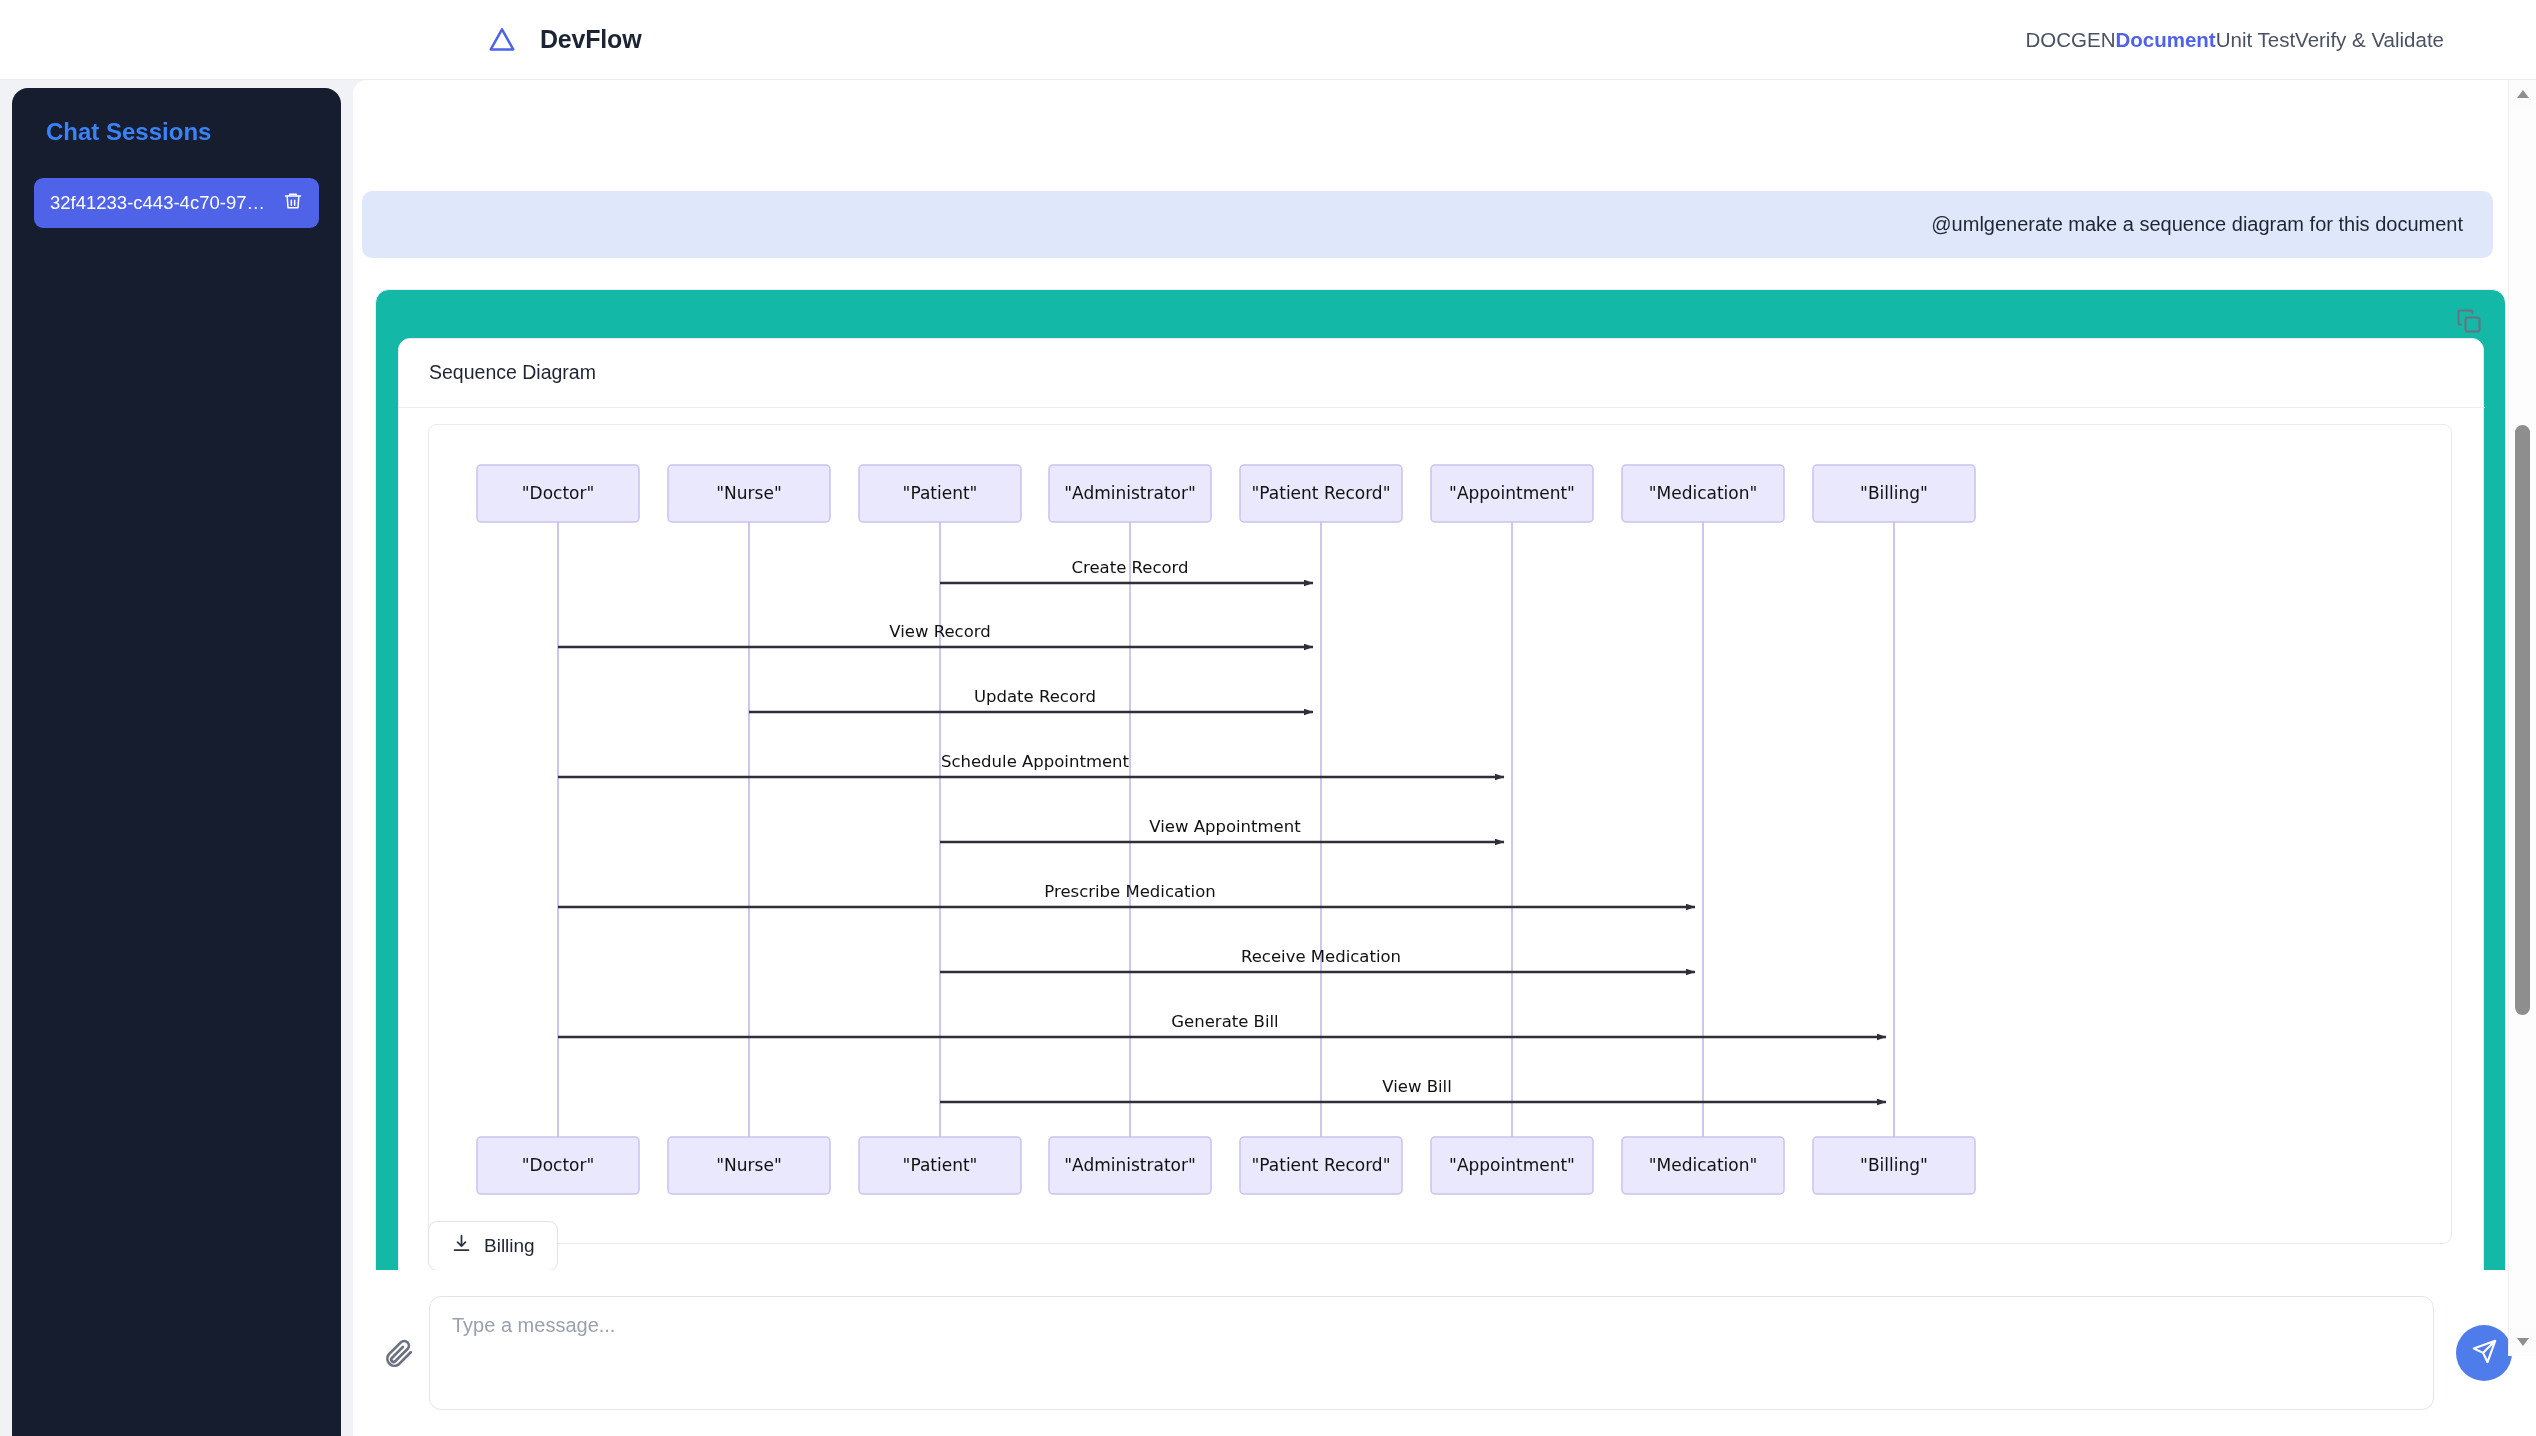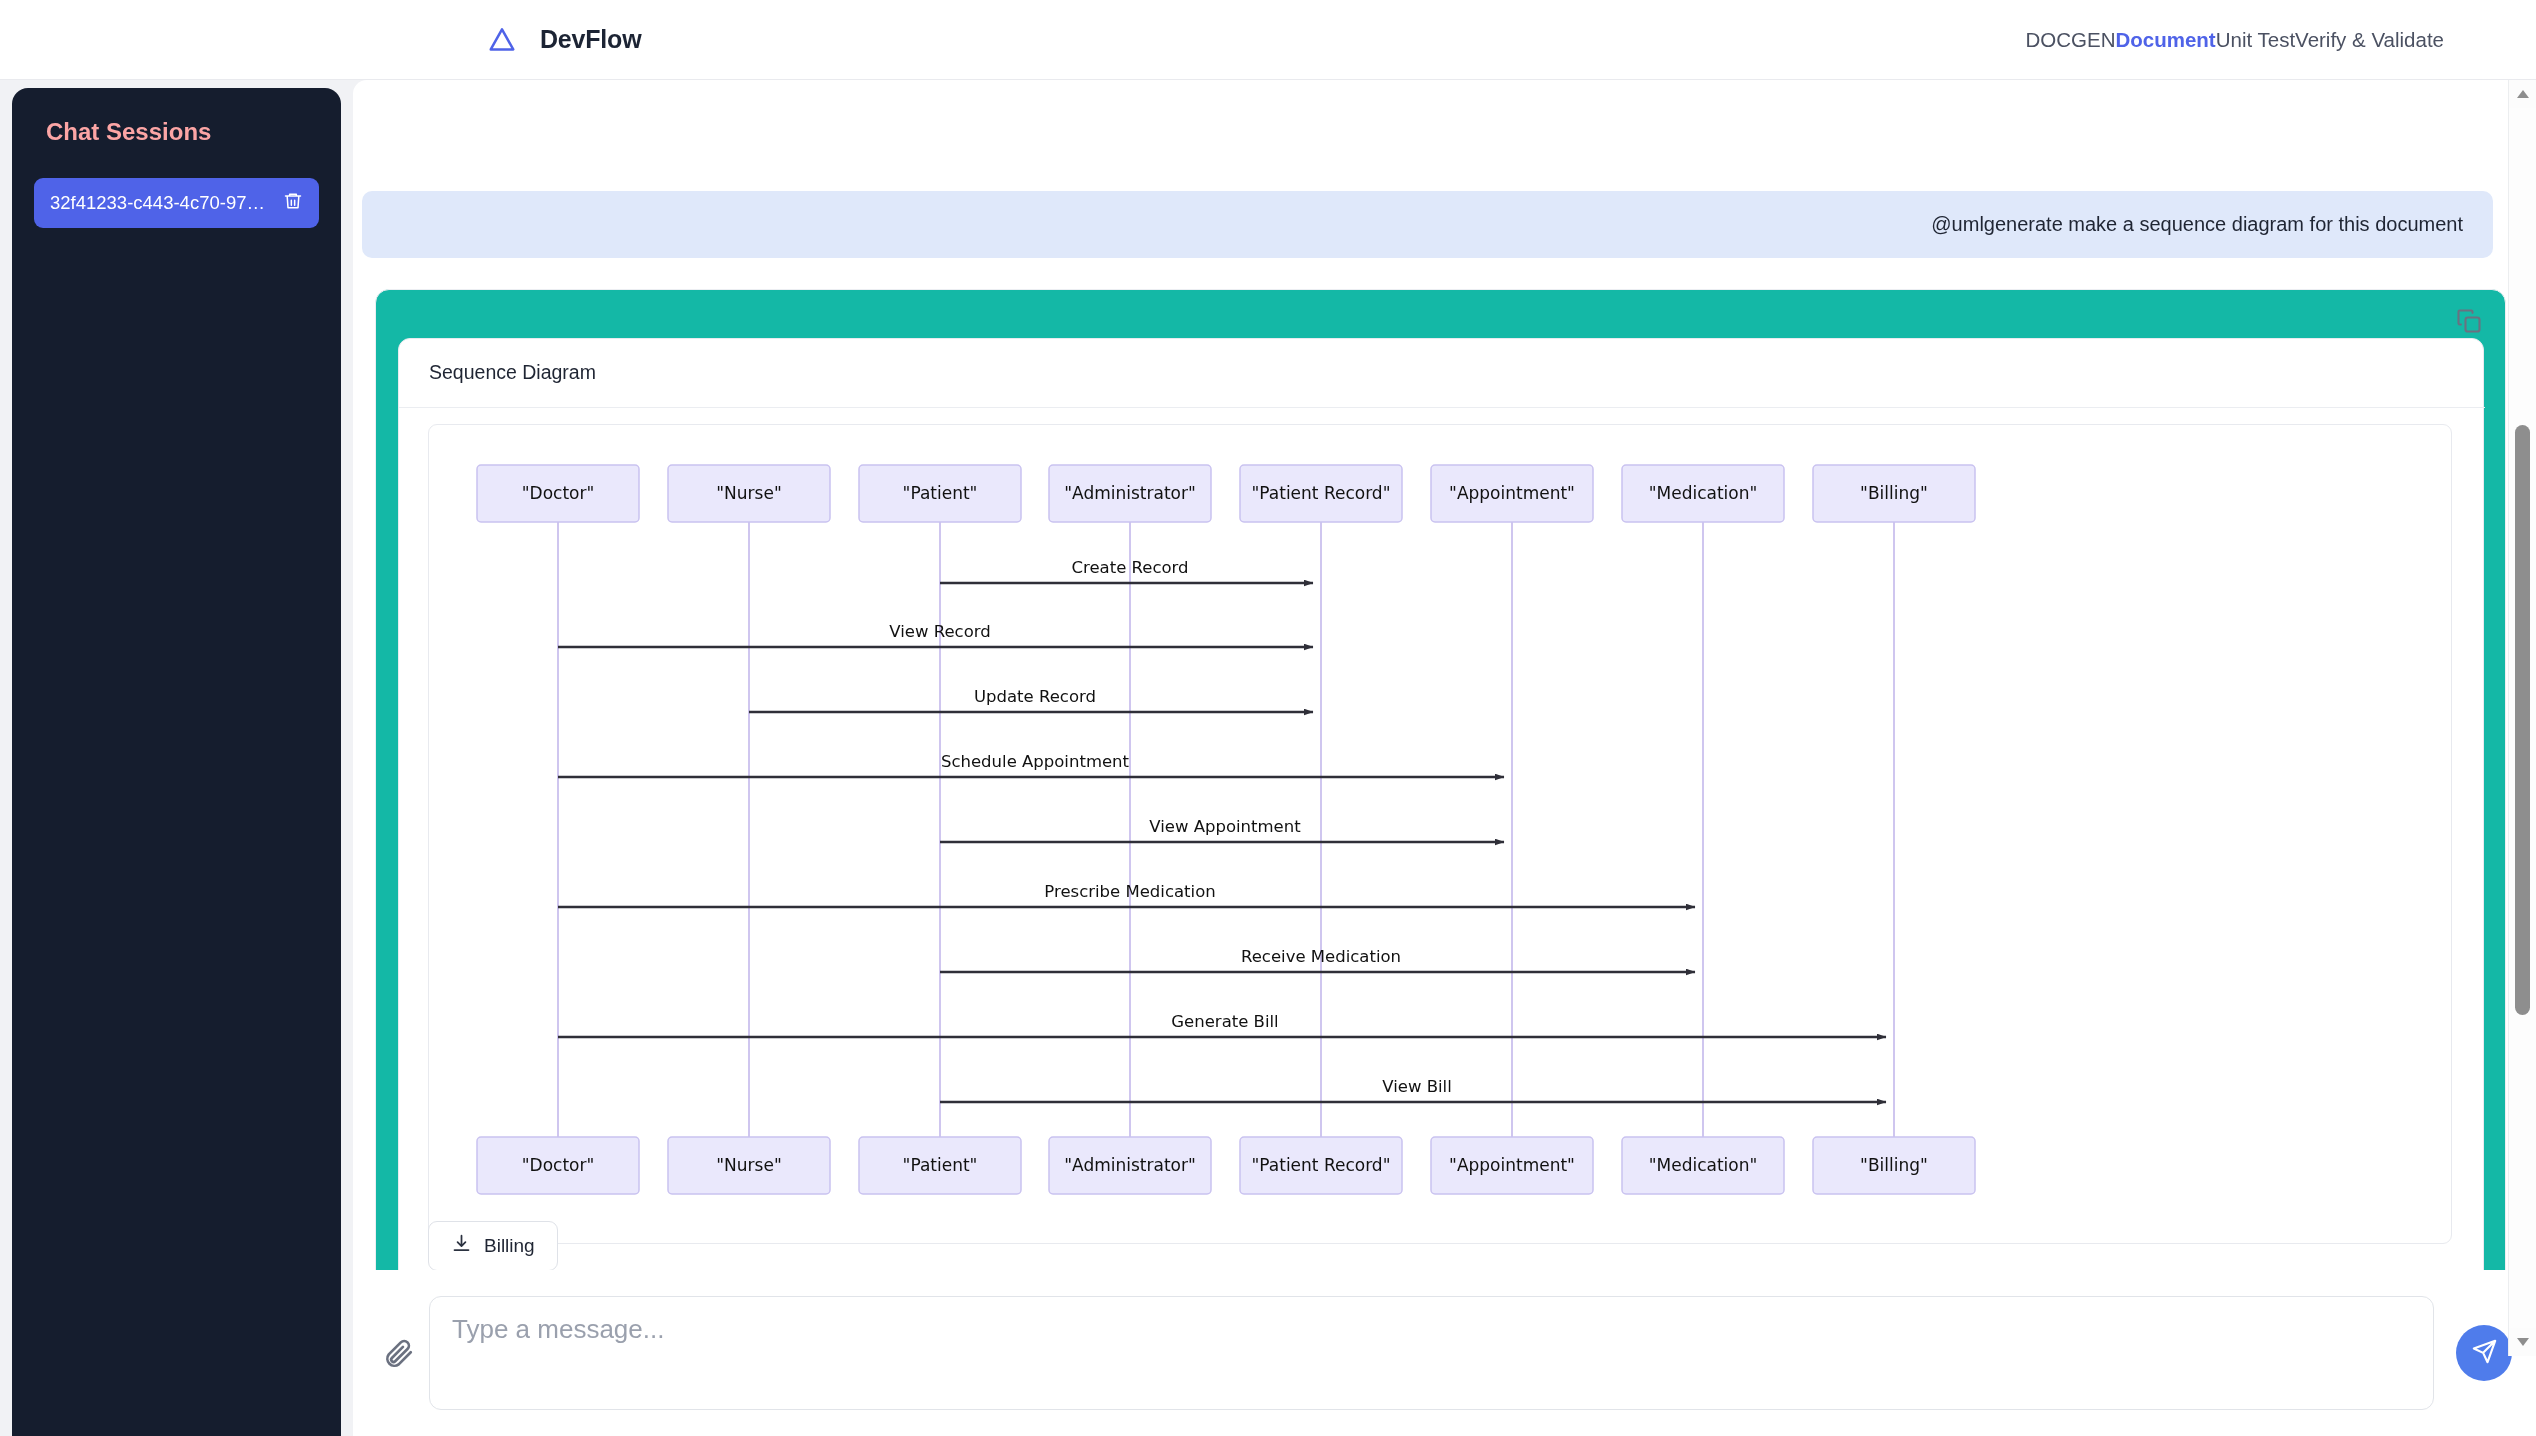--- a/index.html
+++ b/index.html
@@ -45,21 +45,21 @@
 
   
   .sidebar {
     position: absolute; top: 8px; left: 12px;
     width: 329px; height: 1348px;
     background: #151d2e;
     border-radius: 16px 16px 0 0;
     padding: 30px 22px;
   }
   .sidebar-title {
-    color: #fca5a5; font-size: 24px; font-weight: 600;
+    color: #3b82f6; font-size: 24px; font-weight: 600;
     margin-bottom: 32px; margin-left: 12px;
   }
   .session-item {
     display: flex; align-items: center; justify-content: space-between;
     background: #4f63e8; border-radius: 9px;
     padding: 13px 16px; cursor: pointer;
     width: 285px;
   }
   .session-label {
     color: #ffffff; font-size: 18.5px;
@@ -155,21 +155,21 @@
     width: 34px; height: 34px; cursor: pointer; flex-shrink: 0;
     margin-right: 14px;
   }
   .msg-input {
     flex: 1; height: 114px;
     border: 1px solid #e1e4e9;
     border-radius: 12px;
     resize: none;
     padding: 17px 22px;
     font-family: "Liberation Sans", sans-serif;
-    font-size: 26px; color: #1f2533;
+    font-size: 20px; color: #1f2533;
     outline: none;
   }
   .msg-input::placeholder { color: #9aa0ad; }
   .send-btn {
     width: 56px; height: 56px; border-radius: 50%;
     background: #4f7ceb; border: none;
     margin-left: 22px; flex-shrink: 0;
     display: flex; align-items: center; justify-content: center;
     cursor: pointer;
   }

